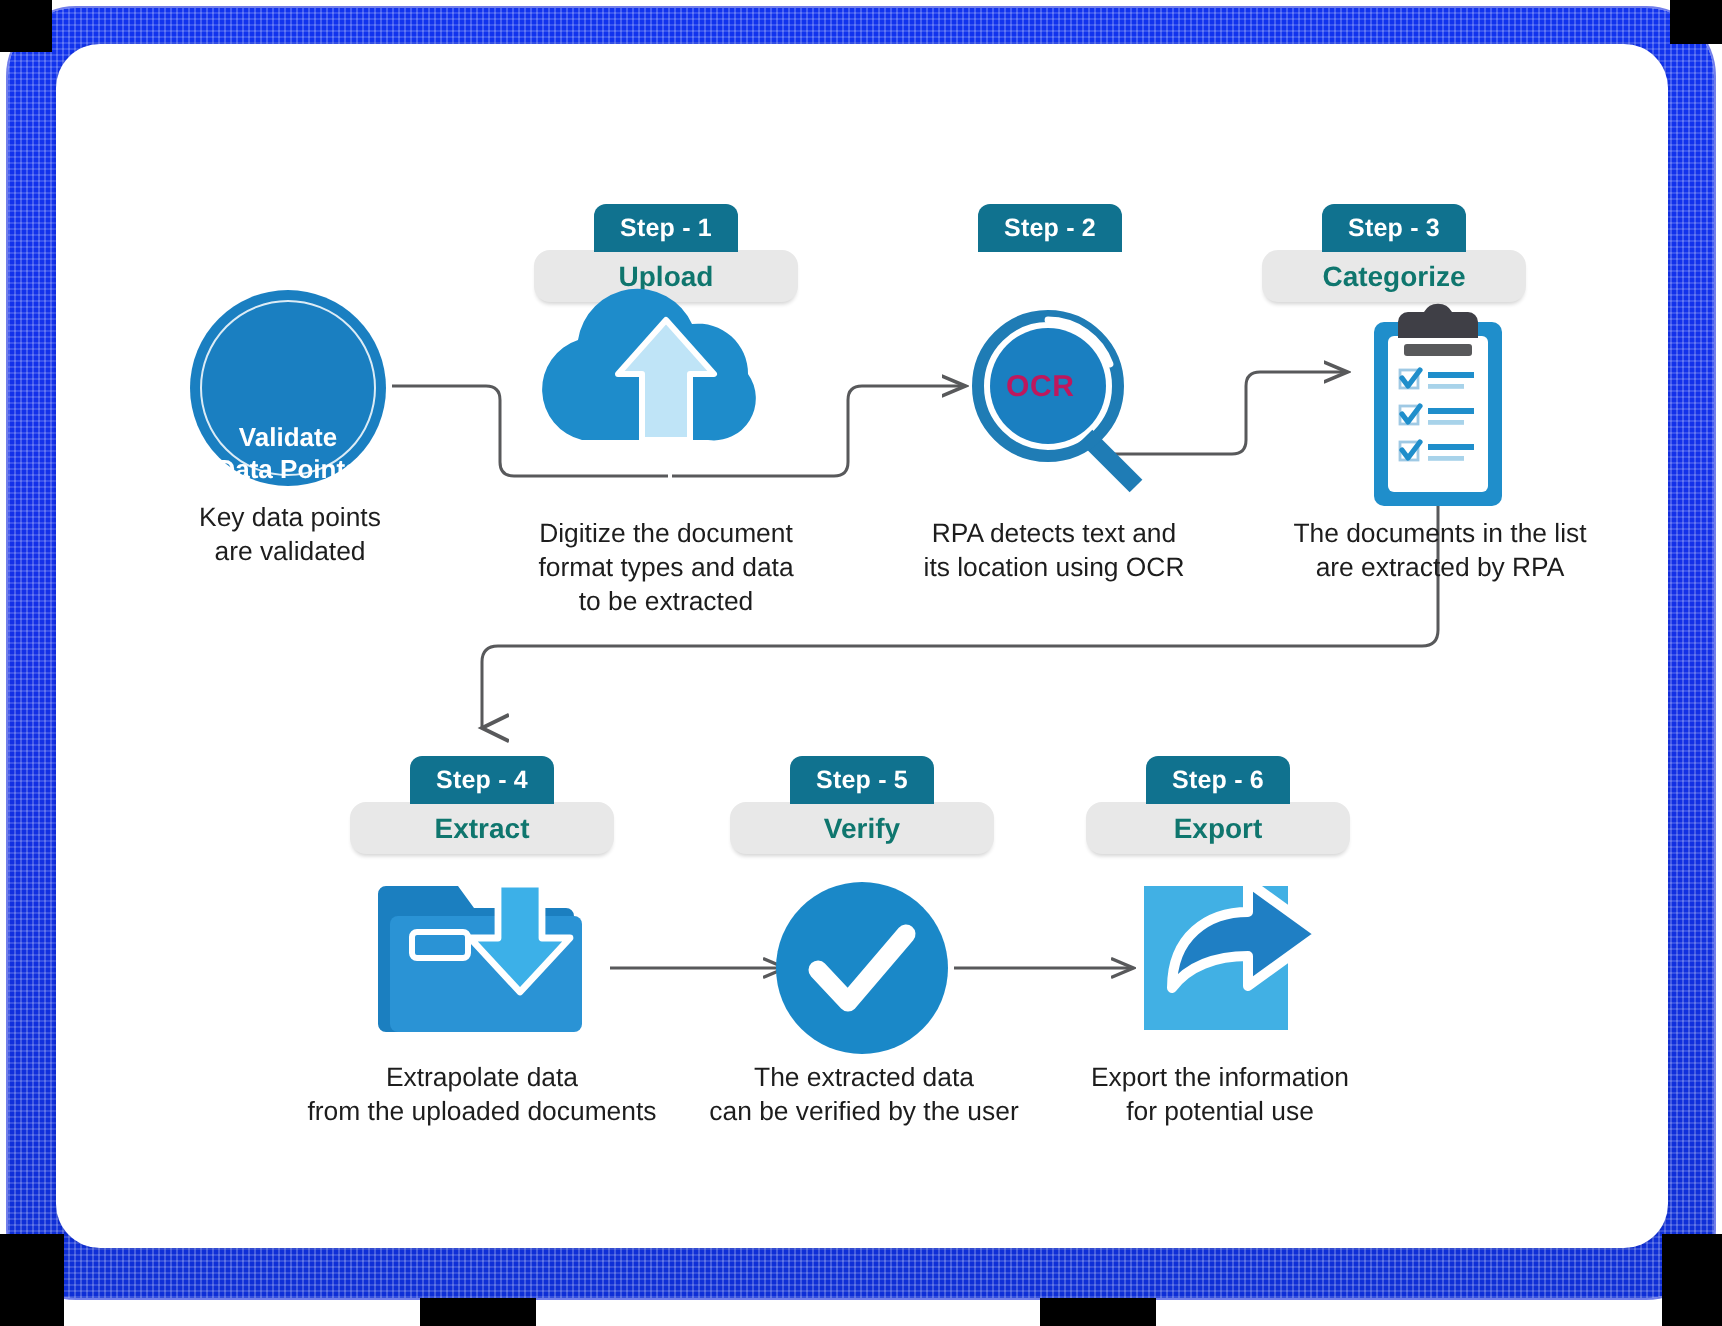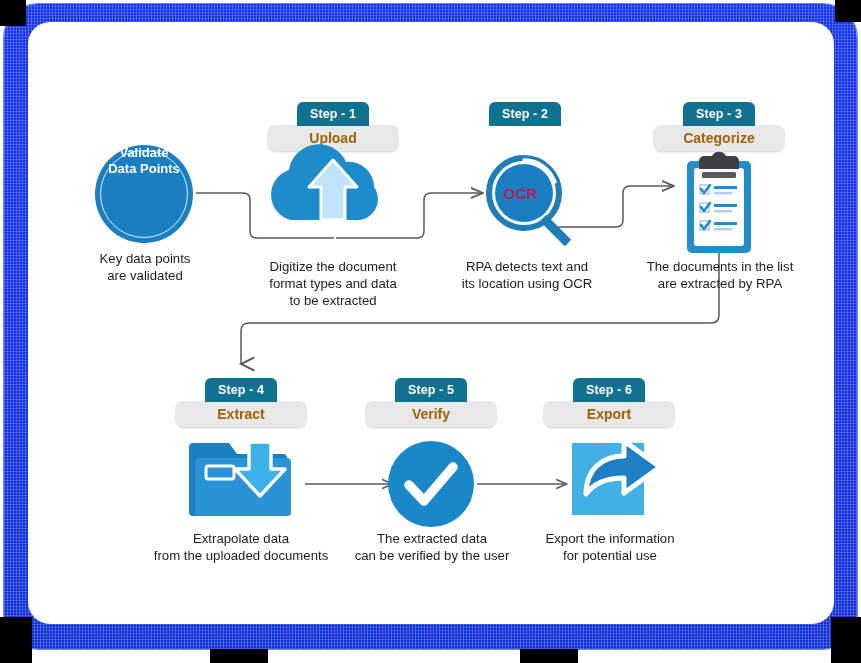--- a/index.html
+++ b/index.html
@@ -40,34 +40,34 @@
     position:relative;margin:0 auto;width:72px;height:24px;
     background:#10728f;border-radius:6px 6px 0 0;
     color:#ffffff;font-size:12.5px;font-weight:bold;
     display:flex;align-items:center;justify-content:center;
     letter-spacing:.1px;z-index:2;
   }
   .steplabel .bar{
     position:relative;width:132px;height:26px;margin-top:-1px;
     background:#e8e8e8;border-radius:8px;
     box-shadow:0 2px 2px -1px rgba(0,0,0,.18);
-    color:#a16207;font-size:14px;font-weight:bold;
+    color:#0f766e;font-size:14px;font-weight:bold;
     display:flex;align-items:center;justify-content:center;
   }
 
   
   .caption{
     position:absolute;text-align:center;color:#1d1d1d;
     font-size:13.2px;line-height:17px;
   }
 
   
   .validate{
     position:absolute;width:98px;height:98px;border-radius:50%;
-    background:#1a7fc1;display:flex;align-items:flex-start;justify-content:center;
+    background:#1a7fc1;display:flex;align-items:flex-end;justify-content:center;
   }
   .validate .ring{
     position:absolute;inset:5px;border-radius:50%;
     border:1.6px solid rgba(255,255,255,.85);
   }
   .validate .txt{
     position:relative;color:#ffffff;font-size:13px;font-weight:bold;
     line-height:16px;text-align:center;z-index:2;
   }
 
@@ -148,21 +148,21 @@
     <circle cx="524" cy="193" r="35" fill="none" stroke="#1f7cb5" stroke-width="6"></circle>
     <circle cx="524" cy="193" r="29" fill="#1a7fc1"></circle>
     <path d="M524,160 a33,33 0 0 1 31,22" fill="none" stroke="#ffffff" stroke-width="3.4" stroke-linecap="round"></path>
   </svg>
   <div class="ocrtext" style="left:503px;top:185px;">OCR</div>
   <div class="caption" style="left:447px;top:258px;width:160px;">
     <div>RPA detects text and</div>
     <div>its location using OCR</div>
   </div>
 
-  <div class="steplabel" style="left:653px;top:102px;text-align:right;">
+  <div class="steplabel" style="left:631px;top:102px;text-align:right;">
     <div class="badge">Step - 3</div>
     <div class="bar">Categorize</div>
   </div>
   <svg class="canvas" viewBox="0 0 861 663">
     <rect x="687" y="161" width="64" height="92" rx="5" fill="#1f8ecb"></rect>
     <rect x="694" y="168" width="50" height="78" rx="3" fill="#ffffff"></rect>
     <path d="M712,156 a8,8 0 0 1 14,0 l8,0 a5,5 0 0 1 5,5 l0,8 l-40,0 l0,-8 a5,5 0 0 1 5,-5 z" fill="#3f3f46"></path>
     <rect x="702" y="172" width="34" height="6" rx="1.5" fill="#58595b"></rect>
     <rect x="700" y="185" width="9" height="9" fill="none" stroke="#9fc9e4" stroke-width="1.4"></rect>
     <path d="M701,189 l3,4 l6,-8" fill="none" stroke="#1f8ecb" stroke-width="2.6" stroke-linecap="round" stroke-linejoin="round"></path>

